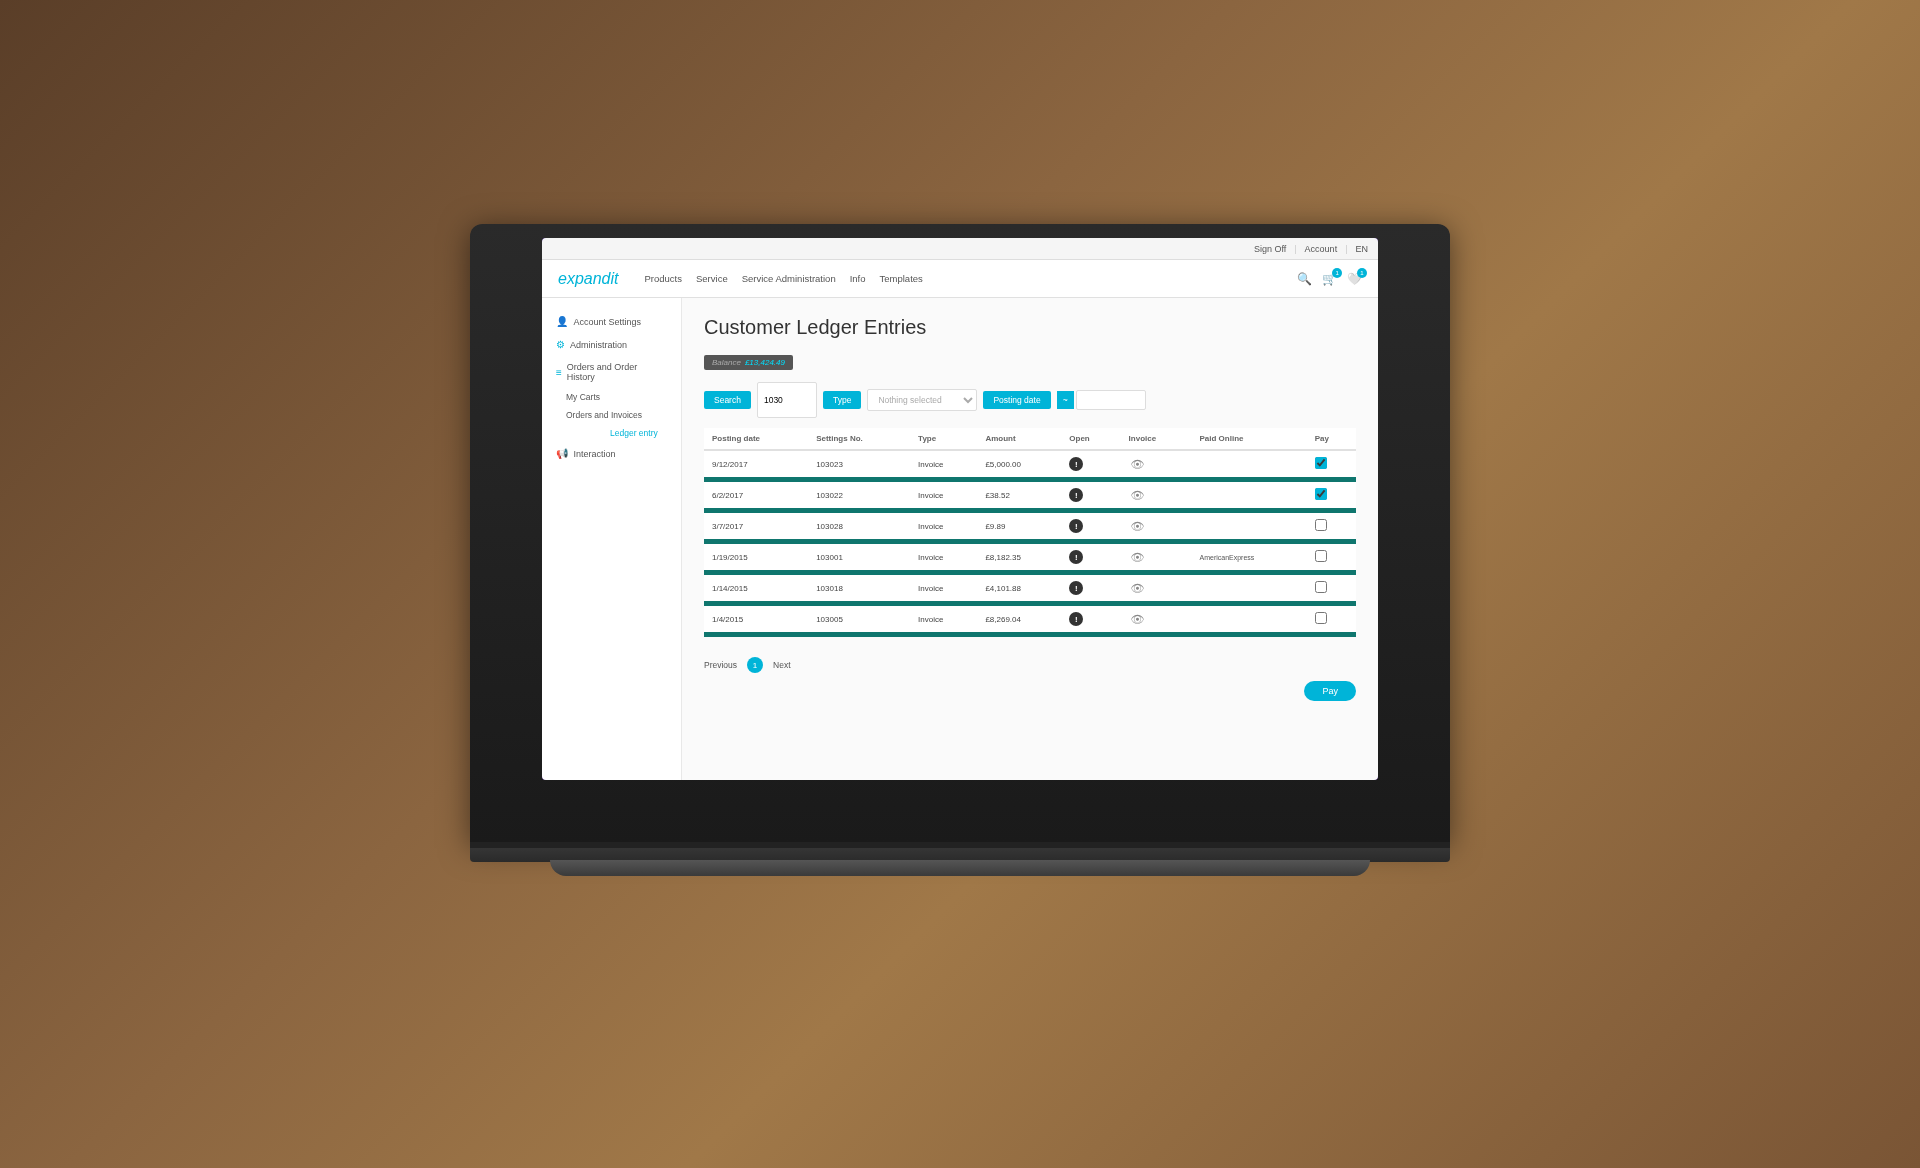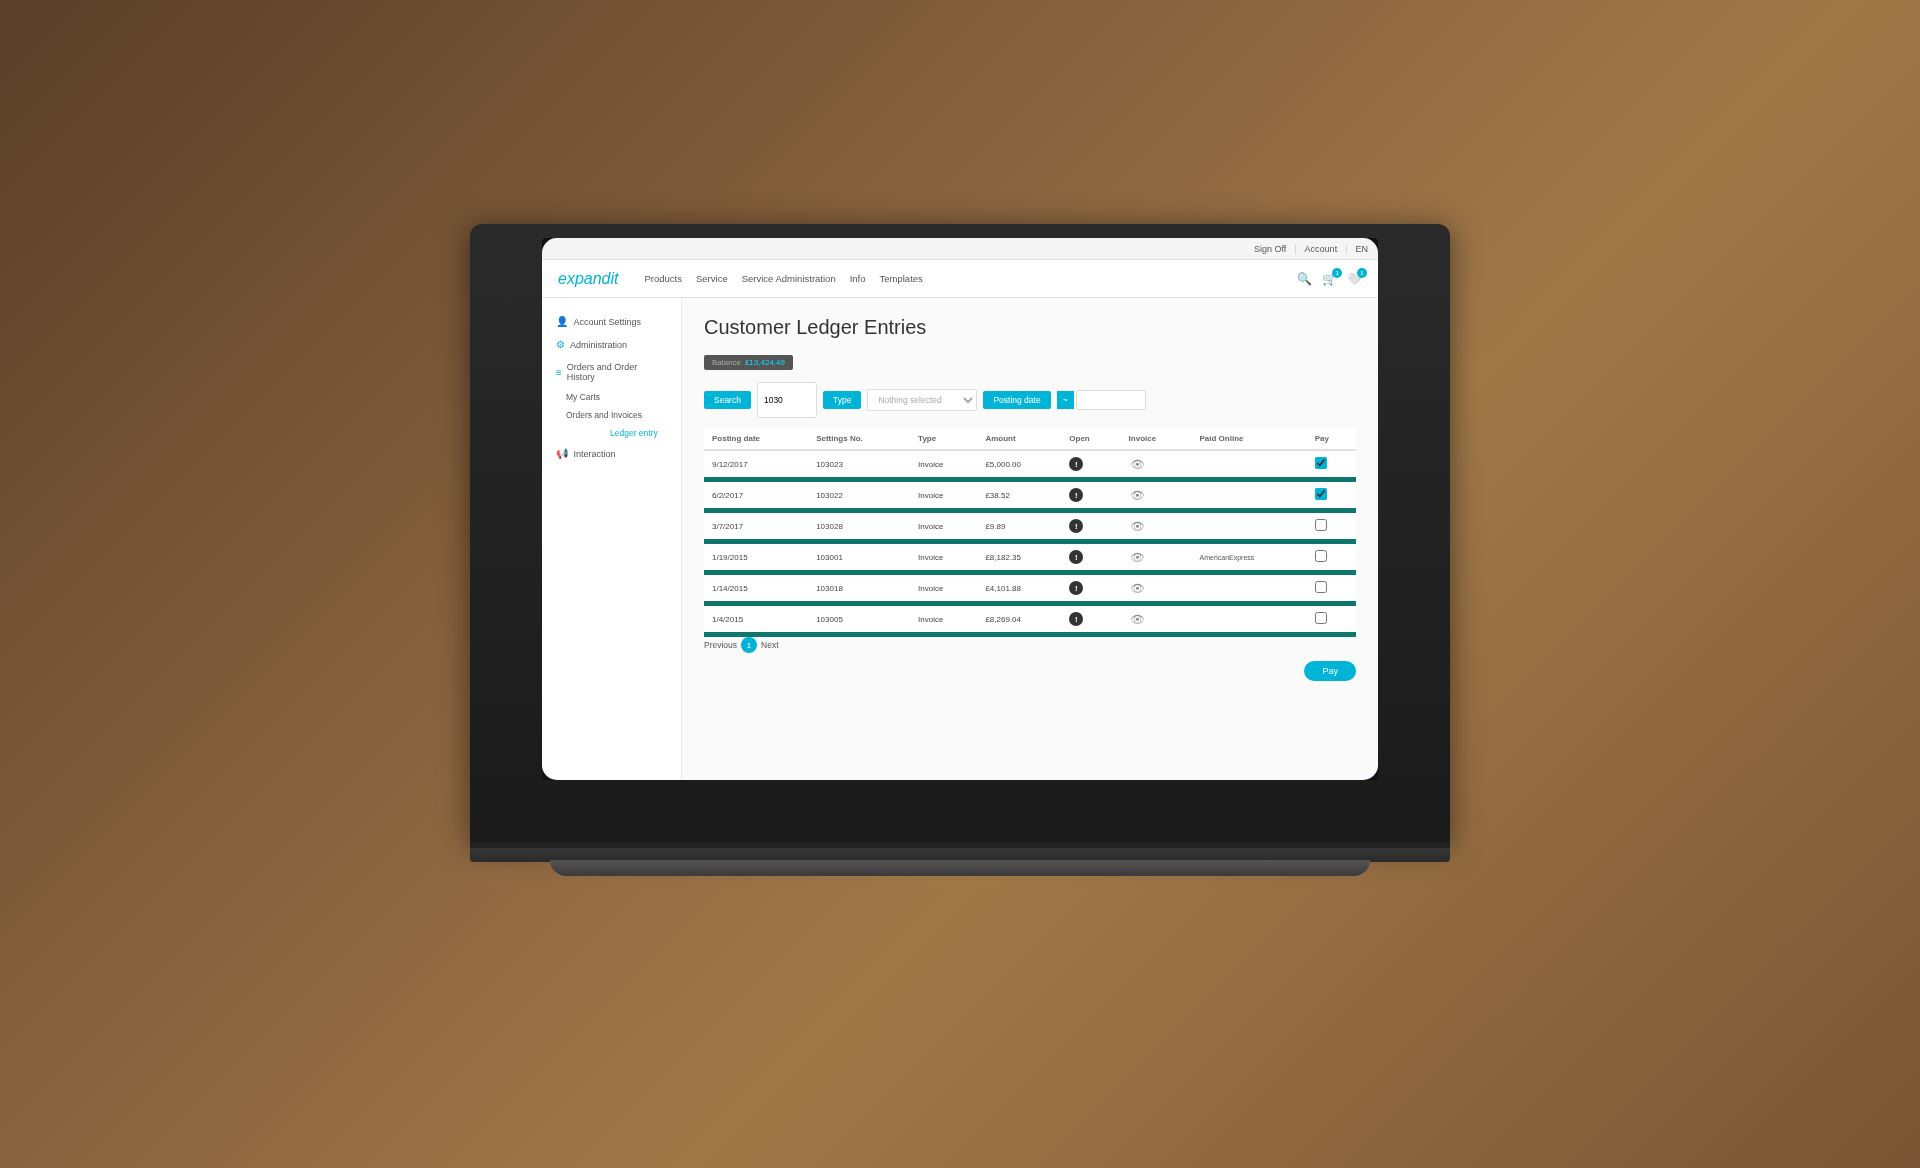--- a/index.html
+++ b/index.html
@@ -15,21 +15,21 @@
       font-family: Arial, sans-serif;
     }
 
     .laptop-screen-area {
       position: absolute;
       top: 18px;
       left: 78px;
       width: 824px;
       height: 520px;
       background: #6d28d9;
-      border-radius: 15px;
+      border-radius: 0;
       overflow: hidden;
       box-shadow: inset 0 0 10px rgba(0,0,0,0.2);
     }
 
     
     .app-top-bar {
       background: #f5f5f5;
       border-bottom: 1px solid #ddd;
       padding: 4px 10px;
       display: flex;
@@ -172,20 +172,21 @@
     .balance-badge {
       display: inline-flex;
       align-items: center;
       background: #555;
       color: #fff;
       font-size: 8px;
       padding: 3px 8px;
       border-radius: 2px;
       margin-bottom: 12px;
       gap: 4px;
+      font-style: italic;
     }
 
     .balance-badge .balance-label {
       color: #aaa;
     }
 
     .balance-badge .balance-value {
       color: #00e0ff;
     }
 
@@ -330,22 +331,22 @@
     .pay-checkbox {
       width: 12px;
       height: 12px;
       accent-color: #00b4d8;
     }
 
     
     .pagination {
       display: flex;
       align-items: center;
-      gap: 4px;
-      margin-top: 0;
+      gap: 10px;
+      margin-top: 20px;
       font-size: 8.5px;
       color: #555;
     }
 
     .pagination-btn {
       color: #555;
       cursor: pointer;
       font-size: 8.5px;
     }
 

